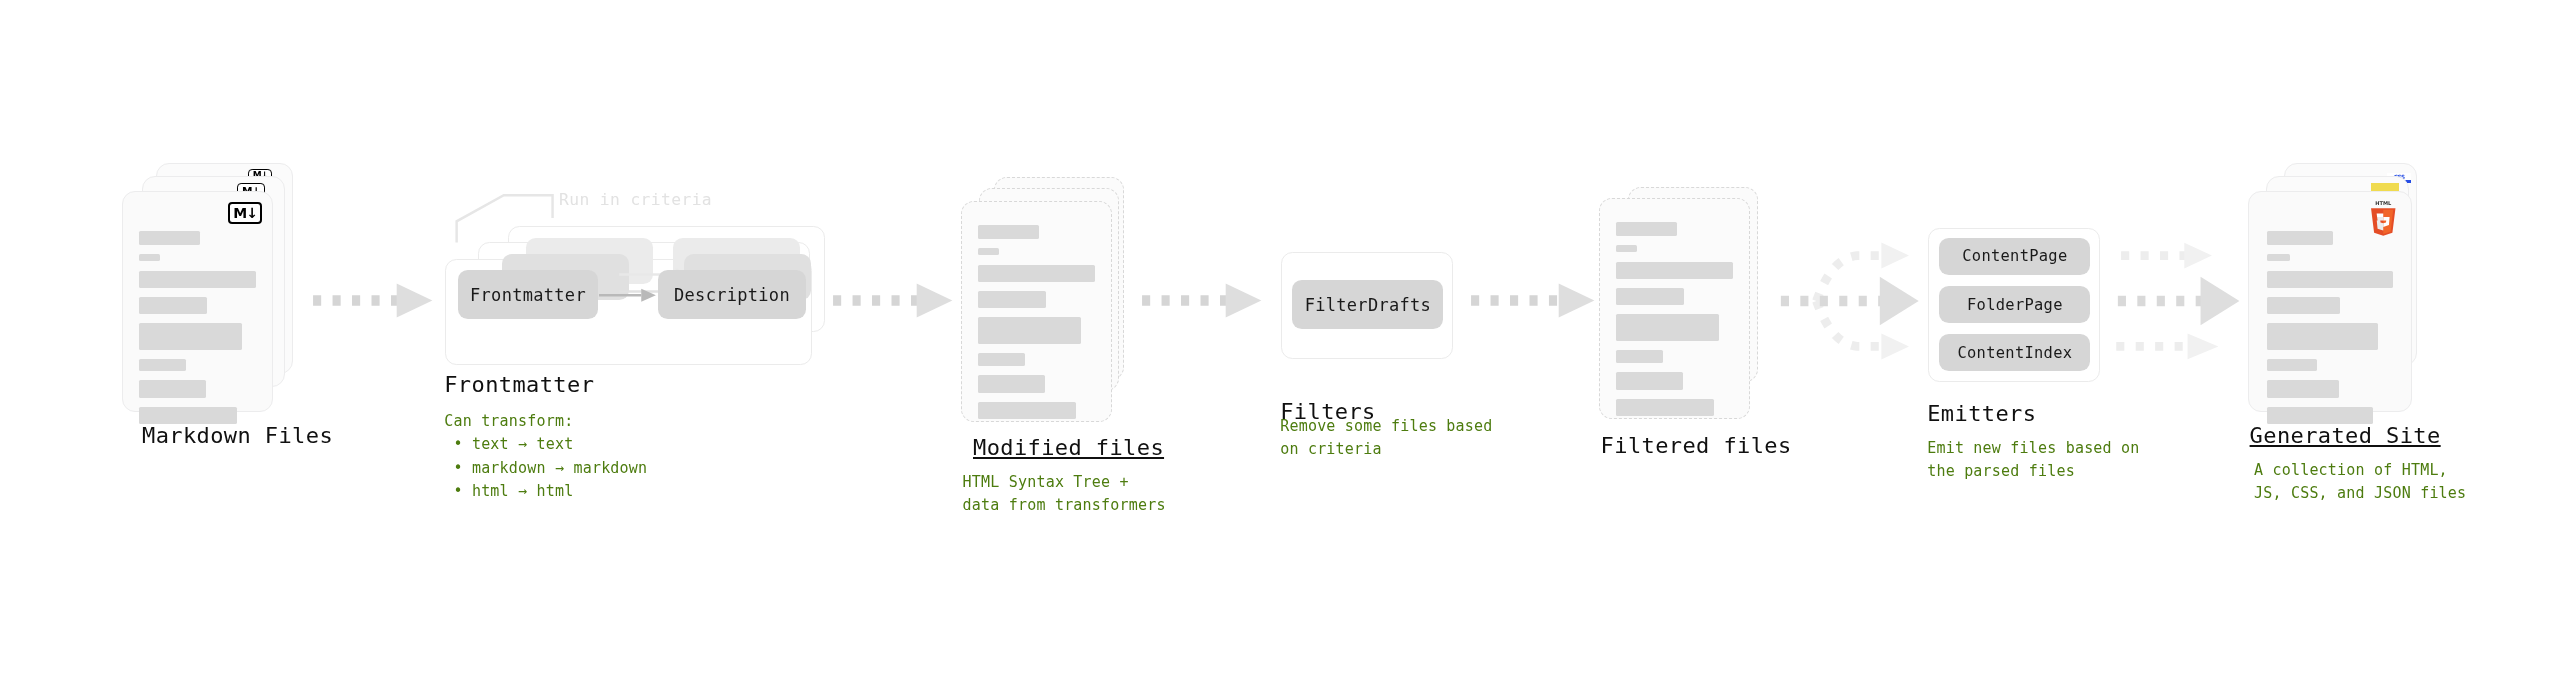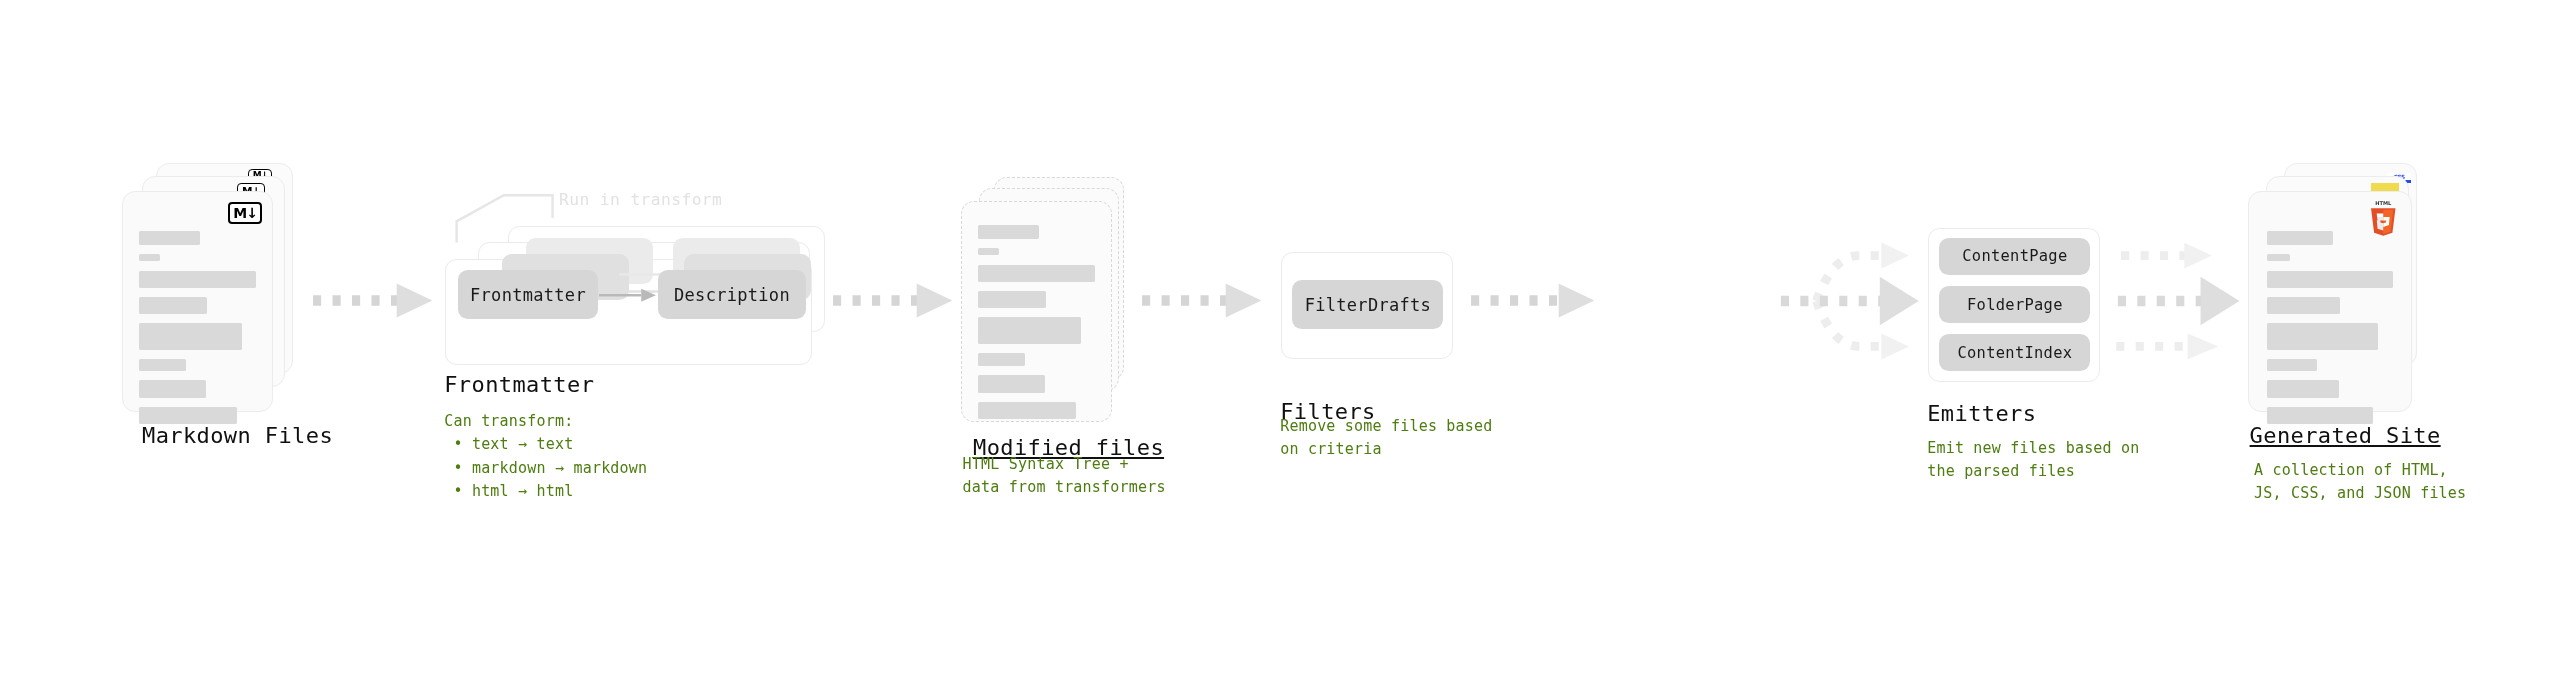--- a/index.html
+++ b/index.html
@@ -137,21 +137,21 @@
   <svg class="arrow" style="left:309px; top:280px;" width="138" height="41" viewBox="0 0 170 50">
     <line x1="5" y1="25" x2="112" y2="25" stroke="#d5d5d5" stroke-width="13" stroke-dasharray="10 14" stroke-linecap="butt"></line>
     <polygon points="108,4 152,25 108,46" fill="#dedede"></polygon>
   </svg>
 
   <div class="node" style="left:445px; top:192px;">
 
     <svg style="position:absolute; left:9.8px; top:0px;" width="187" height="57" viewBox="0 0 230 70">
       <path d="M 2 62 L 2 36 L 60 4 L 120 4 L 120 32" fill="none" stroke="#e6e6e6" stroke-width="3"></path>
     </svg>
-    <div class="note" style="left:114px; top:-1.6px;">Run in transform</div>
+    <div class="note" style="left:114px; top:-1.6px;">Run in criteria</div>
 
     <div class="group-sheet" style="left:63px;  top:34px;  width:317px; height:106px;"></div>
     <div class="group-sheet" style="left:32.5px;  top:50px;  width:332px; height:106px;"></div>
     <div class="group-sheet" style="left:0px;   top:67px;  width:367px; height:106px;"></div>
 
     <div class="pill ghost2" style="left:81px; top:46px; width:127px; height:46px;"></div>
     <div class="pill ghost2" style="left:228px; top:46px; width:127px; height:46px;"></div>
     <div class="pill ghost1" style="left:57px;  top:62px; width:127px; height:46px;"></div>
     <div class="pill ghost1" style="left:239px; top:62px; width:127px; height:46px;"></div>
 
@@ -195,21 +195,21 @@
           <div class="ln" style="width:100%; height:17px;"></div>
           <div class="ln" style="width:58%;  height:17px;"></div>
           <div class="ln" style="width:88%;  height:27px;"></div>
           <div class="ln" style="width:40%;  height:12.2px;"></div>
           <div class="ln" style="width:57%;  height:18px;"></div>
           <div class="ln" style="width:84%;  height:17px;"></div>
         </div>
       </div>
     </div>
     <div class="title" style="left:12px; top:258px;text-decoration:underline;">Modified files</div>
-    <div class="sub" style="left:1.6px; top:276px;">HTML Syntax Tree +
+    <div class="sub" style="left:1.6px; top:294px;">HTML Syntax Tree +
 data from transformers</div>
   </div>
 
   <svg class="arrow" style="left:1138px; top:280px;" width="138" height="41" viewBox="0 0 170 50">
     <line x1="5" y1="25" x2="112" y2="25" stroke="#d5d5d5" stroke-width="13" stroke-dasharray="10 14" stroke-linecap="butt"></line>
     <polygon points="108,4 152,25 108,46" fill="#dedede"></polygon>
   </svg>
 
   <div class="node" style="left:1281px; top:252px;">
     <div class="group-sheet" style="left:0; top:0; width:172px; height:107px;"></div>
@@ -217,20 +217,38 @@
     <div class="title" style="left:-0.8px; top:127px;margin-top:20px;">Filters</div>
     <div class="sub" style="left:-0.8px; top:163px;">Remove some files based
 on criteria</div>
   </div>
 
   <svg class="arrow" style="left:1467px; top:280px;" width="142" height="41" viewBox="0 0 175 50">
     <line x1="5" y1="25" x2="117" y2="25" stroke="#d5d5d5" stroke-width="13" stroke-dasharray="10 14" stroke-linecap="butt"></line>
     <polygon points="113,4 157,25 113,46" fill="#dedede"></polygon>
   </svg>
 
+  <div class="node" style="left:1599px; top:187px;">
+    <div class="stack" style="width:171px;height:252px;">
+      <div class="sheet dashed" style="left:29px; top:0px;  width:130px; height:195px;"></div>
+      <div class="sheet dashed" style="left:0px;  top:11.4px; width:151px; height:221px;">
+        <div class="lines" style="top:23px; left:16.3px; right:16.3px;">
+          <div class="ln" style="width:52%;  height:14px;"></div>
+          <div class="ln" style="width:18%;  height:6.5px; margin-bottom:10.6px;"></div>
+          <div class="ln" style="width:100%; height:17px;"></div>
+          <div class="ln" style="width:58%;  height:17px;"></div>
+          <div class="ln" style="width:88%;  height:27px;"></div>
+          <div class="ln" style="width:40%;  height:12.2px;"></div>
+          <div class="ln" style="width:57%;  height:18px;"></div>
+          <div class="ln" style="width:84%;  height:17px;"></div>
+        </div>
+      </div>
+    </div>
+    <div class="title" style="left:1.6px; top:246px;">Filtered files</div>
+  </div>
 
   <svg class="arrow" style="left:1776px; top:228px;" width="150" height="146" viewBox="0 0 185 180">
 
     <path d="M 50 90 C 62 56, 78 36, 100 34 L 132 34" fill="none" stroke="#ededed" stroke-width="11" stroke-dasharray="10 14"></path>
     <polygon points="130,18 164,34 130,50" fill="#f1f1f1"></polygon>
 
     <path d="M 50 90 C 62 124, 78 144, 100 146 L 132 146" fill="none" stroke="#ededed" stroke-width="11" stroke-dasharray="10 14"></path>
     <polygon points="130,130 164,146 130,162" fill="#f1f1f1"></polygon>
 
     <line x1="6" y1="90" x2="132" y2="90" stroke="#d9d9d9" stroke-width="13" stroke-dasharray="10 14"></line>

